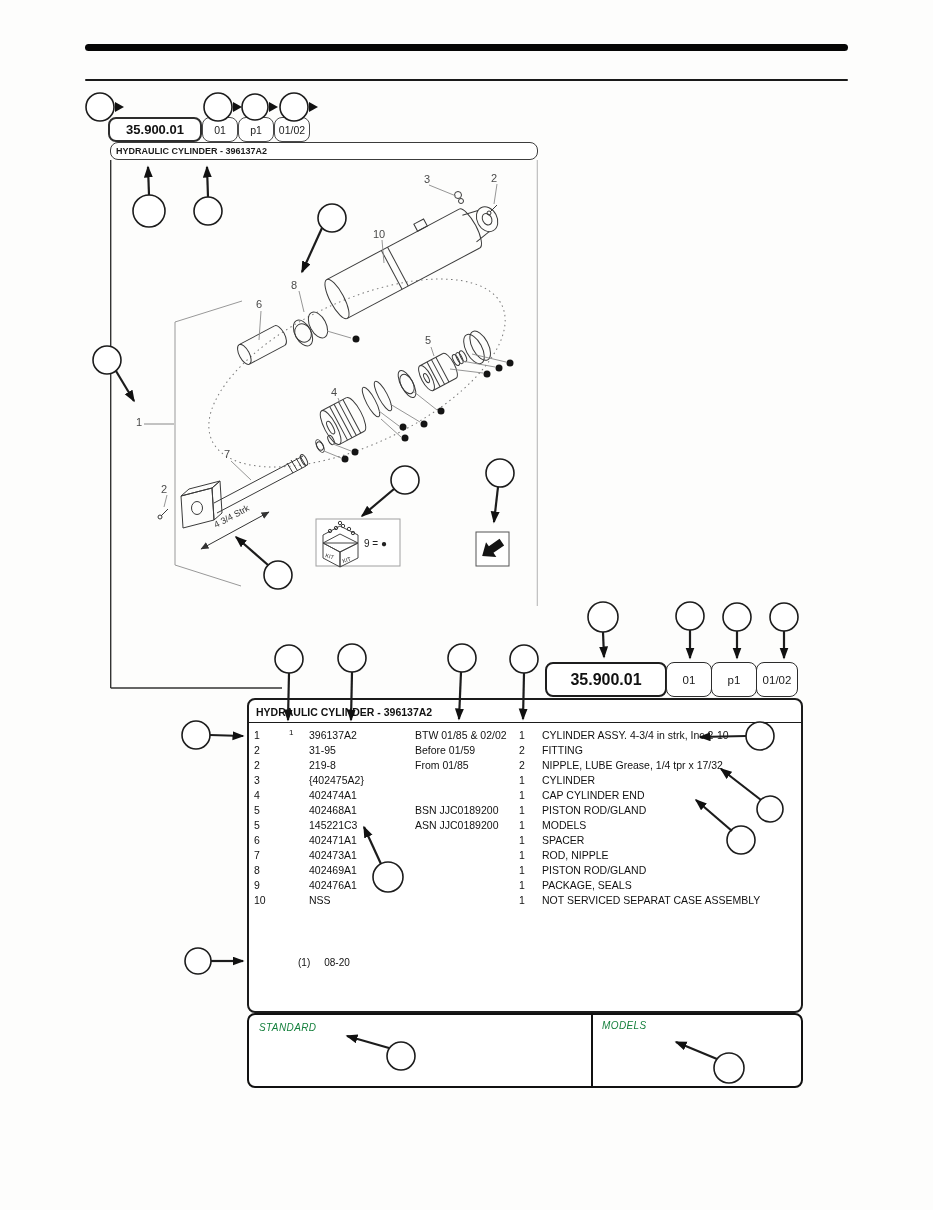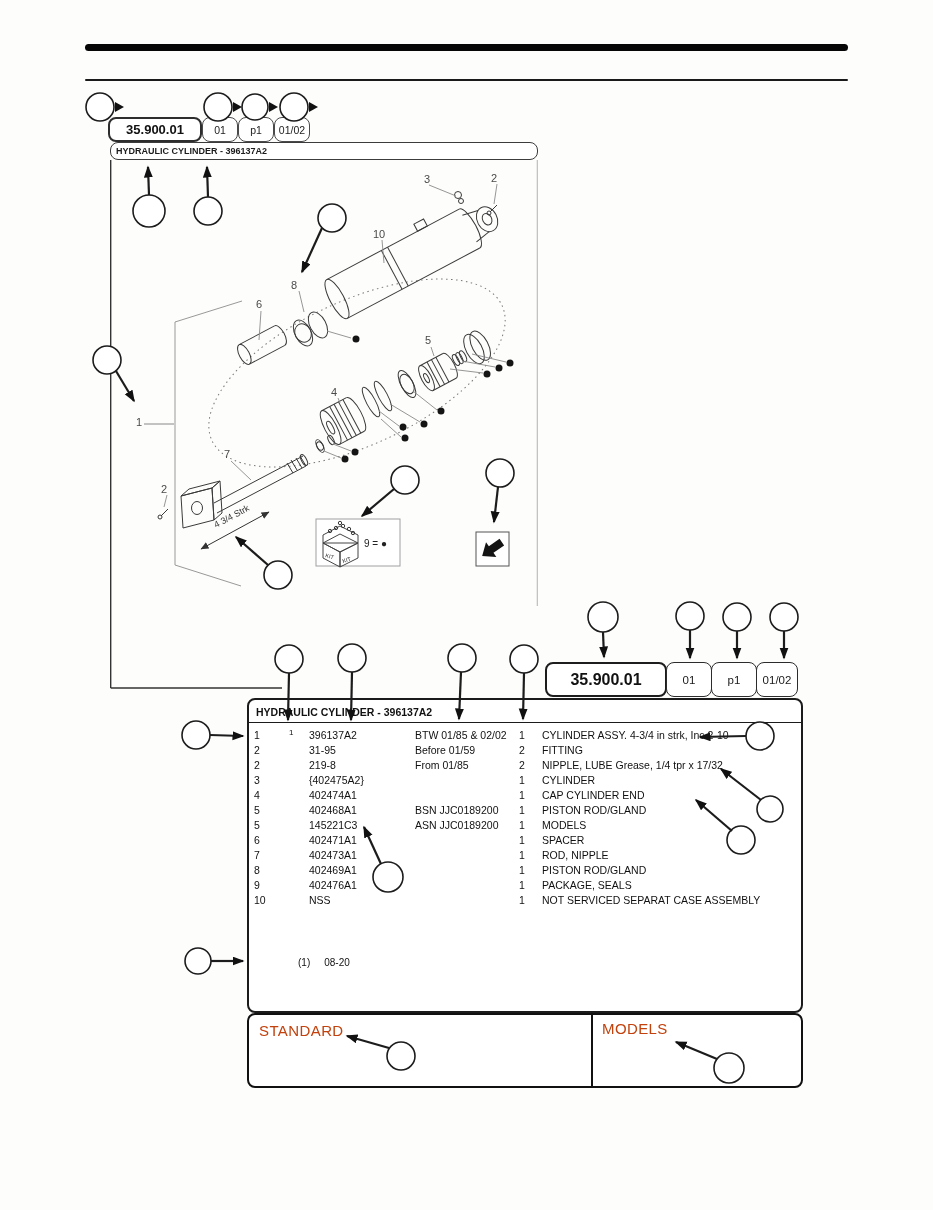--- a/index.html
+++ b/index.html
@@ -34,21 +34,21 @@
   .trow{position:relative;height:15px;font-size:10.5px;}
   .trow span{position:absolute;top:0;white-space:nowrap;}
   .c-ref{left:5px;} .c-fn{left:40px;font-size:8px;top:-1px !important;} .c-part{left:60px;}
   .c-yrsn{left:166px;} .c-qty{left:264px;width:18px;text-align:center;} .c-desc{left:293px;}
   .footnote{position:absolute;left:5px;top:257px;font-size:10px;white-space:nowrap;margin-left:44px;}
   .footnote .fn-gap{display:inline-block;width:14px;}
 
   
   .foot{left:247px;top:1013px;width:556px;height:75px;border:2px solid #111;background:#fff;box-sizing:border-box;}
   .foot-divider{left:591px;top:1013px;width:2px;height:75px;background:#111;}
-  .foot-label{font-size:15px;color:#c2410c;letter-spacing:.4px;white-space:nowrap;}
+  .foot-label{font-size:10px;color:#15803d;letter-spacing:.4px;white-space:nowrap;font-style:italic;}
   .lbl-standard{left:259px;top:1022px;}
   .lbl-models{left:602px;top:1020px;}
 
   svg{position:absolute;left:0;top:0;}
   #diagram-art{z-index:1;}
   .html-layer{z-index:2;}
   #annotations{z-index:3;pointer-events:none;}
   .html-layer > div{position:absolute;border-radius:8px;}
 </style>
 </head>

